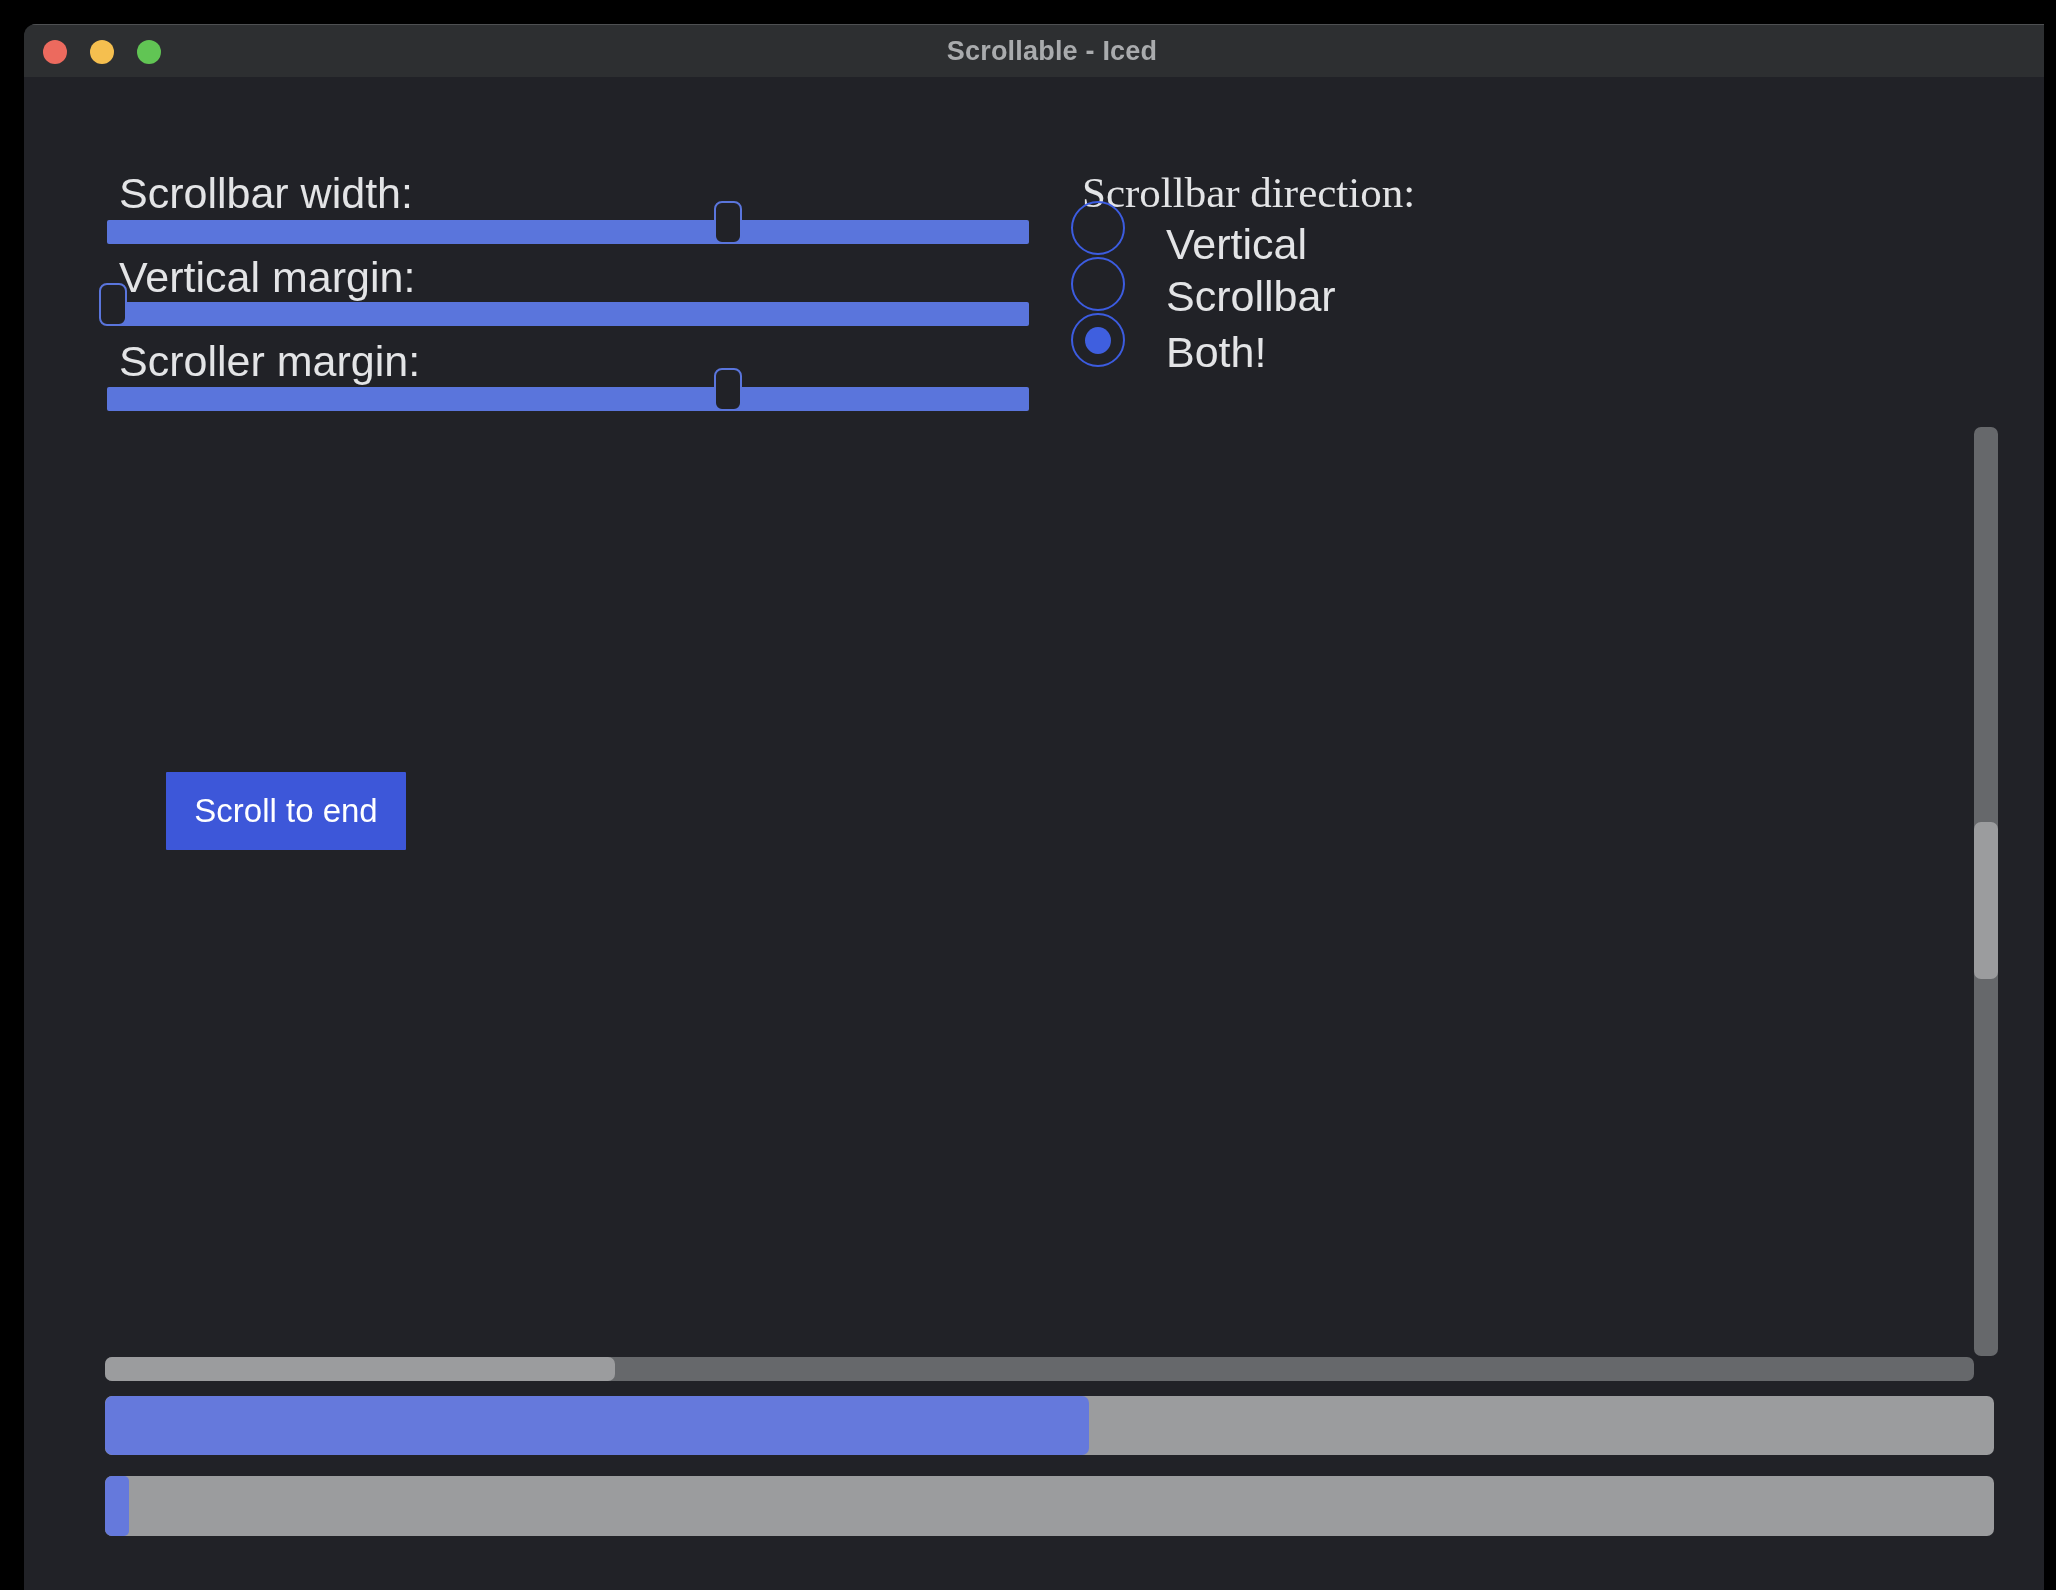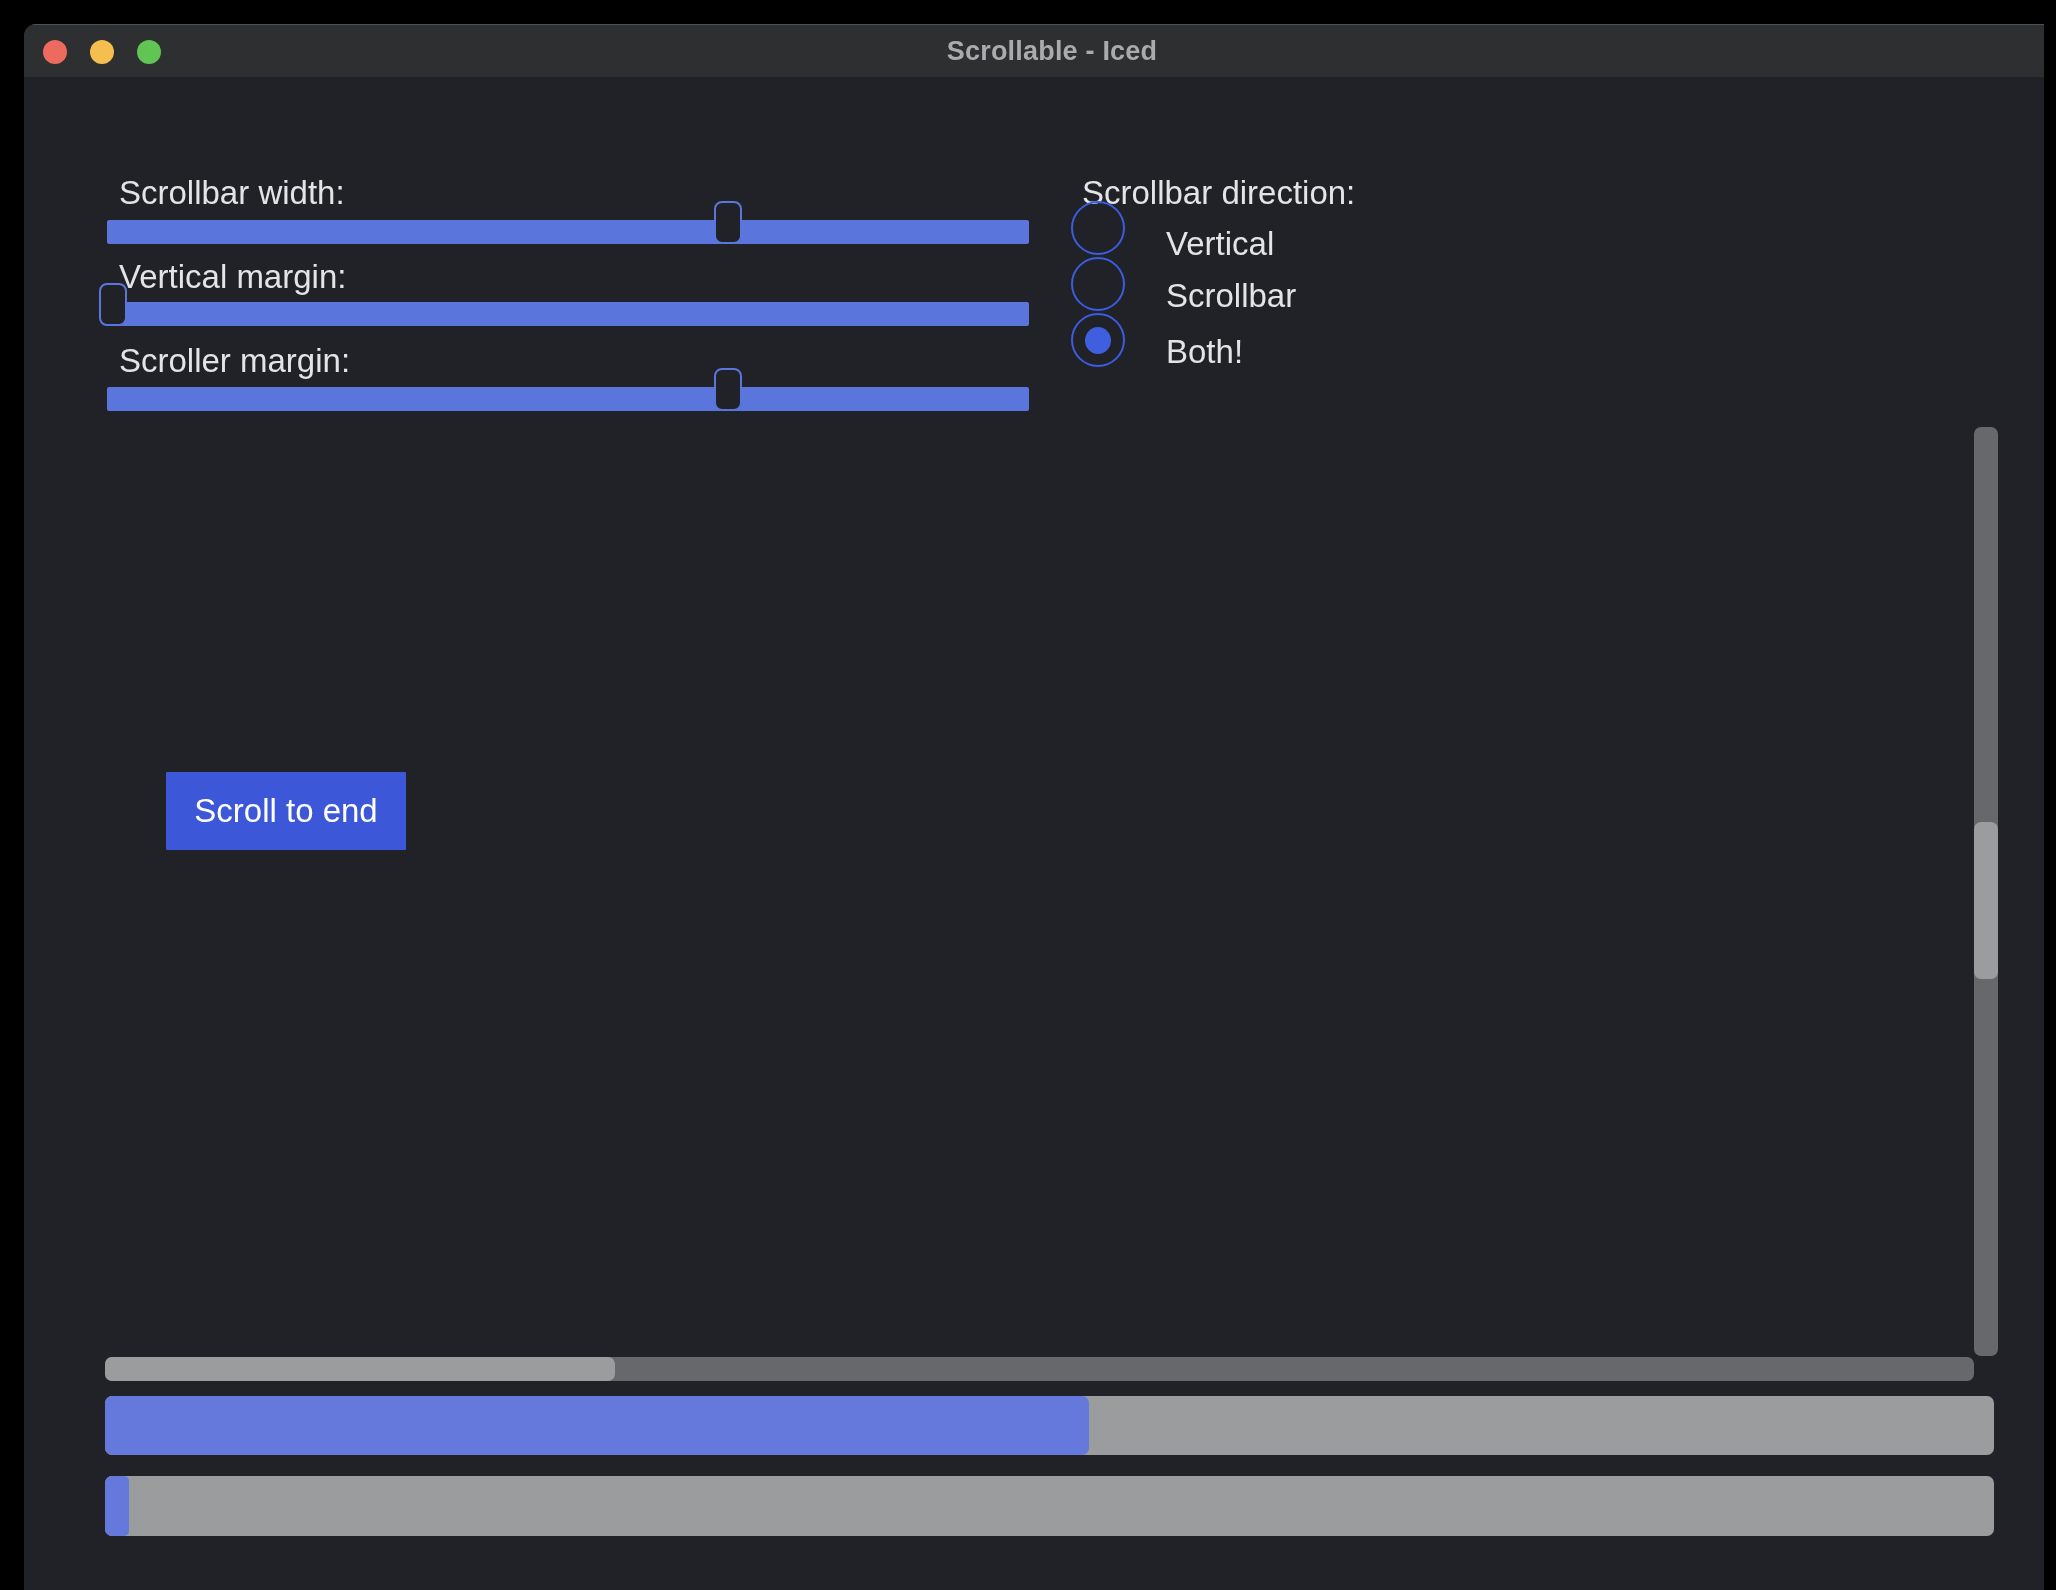--- a/index.html
+++ b/index.html
@@ -22,21 +22,21 @@
     background:var(--titlebar);border-top:1px solid #4e5052;
     display:flex;align-items:center;justify-content:center;
   }
   .traffic{position:absolute;left:0;top:0;height:53px;display:flex;align-items:center;gap:23px;padding-left:19px;}
   .light{width:19px;height:19px;border-radius:50%;}
   .light.red{background:var(--traffic_red);}
   .light.yellow{background:var(--traffic_yellow);}
   .light.green{background:var(--traffic_green);}
   .title{font-size:27px;font-weight:bold;color:var(--title_text);letter-spacing:.2px;}
   
-  .label{position:absolute;font-size:33px;line-height:40px;color:var(--text);white-space:nowrap;}
+  .label{position:absolute;font-size:43px;line-height:40px;color:var(--text);white-space:nowrap;}
   
   .slider-rail{position:absolute;height:5px;width:922px;left:83px;background:var(--rail_blue);border-radius:2px;}
   .slider-handle{
     position:absolute;width:15px;height:43px;border-radius:8px;
     border:2.5px solid var(--rail_blue);background:var(--background);
   }
   
   .radio-circle{
     position:absolute;width:54px;height:54px;border-radius:50%;
     border:2.5px solid #3c5ce0;background:transparent;
@@ -86,21 +86,21 @@
   <div class="slider-handle" style="left:690px;top:177px;"></div>
 
   <div class="label" style="left:83px;top:221px;">Vertical margin:</div>
   <div class="slider-rail" style="top:278px;"></div>
   <div class="slider-handle" style="left:75px;top:259px;"></div>
 
   <div class="label" style="left:83px;top:305px;">Scroller margin:</div>
   <div class="slider-rail" style="top:363px;"></div>
   <div class="slider-handle" style="left:690px;top:344px;"></div>
 
-  <div class="label" style="left:1046px;top:137px;">Scrollbar direction:</div>
+  <div class="label" style="left:1046px;top:137px;font-family:Liberation Serif, serif;">Scrollbar direction:</div>
 
   <div class="radio-circle" style="left:1047px;top:177px;"></div>
   <div class="label" style="left:1130px;top:188px;">Vertical</div>
 
   <div class="radio-circle" style="left:1047px;top:233px;"></div>
   <div class="label" style="left:1130px;top:240px;">Scrollbar</div>
 
   <div class="radio-circle" style="left:1047px;top:289px;">
     <span class="radio-dot"></span>
   </div>

